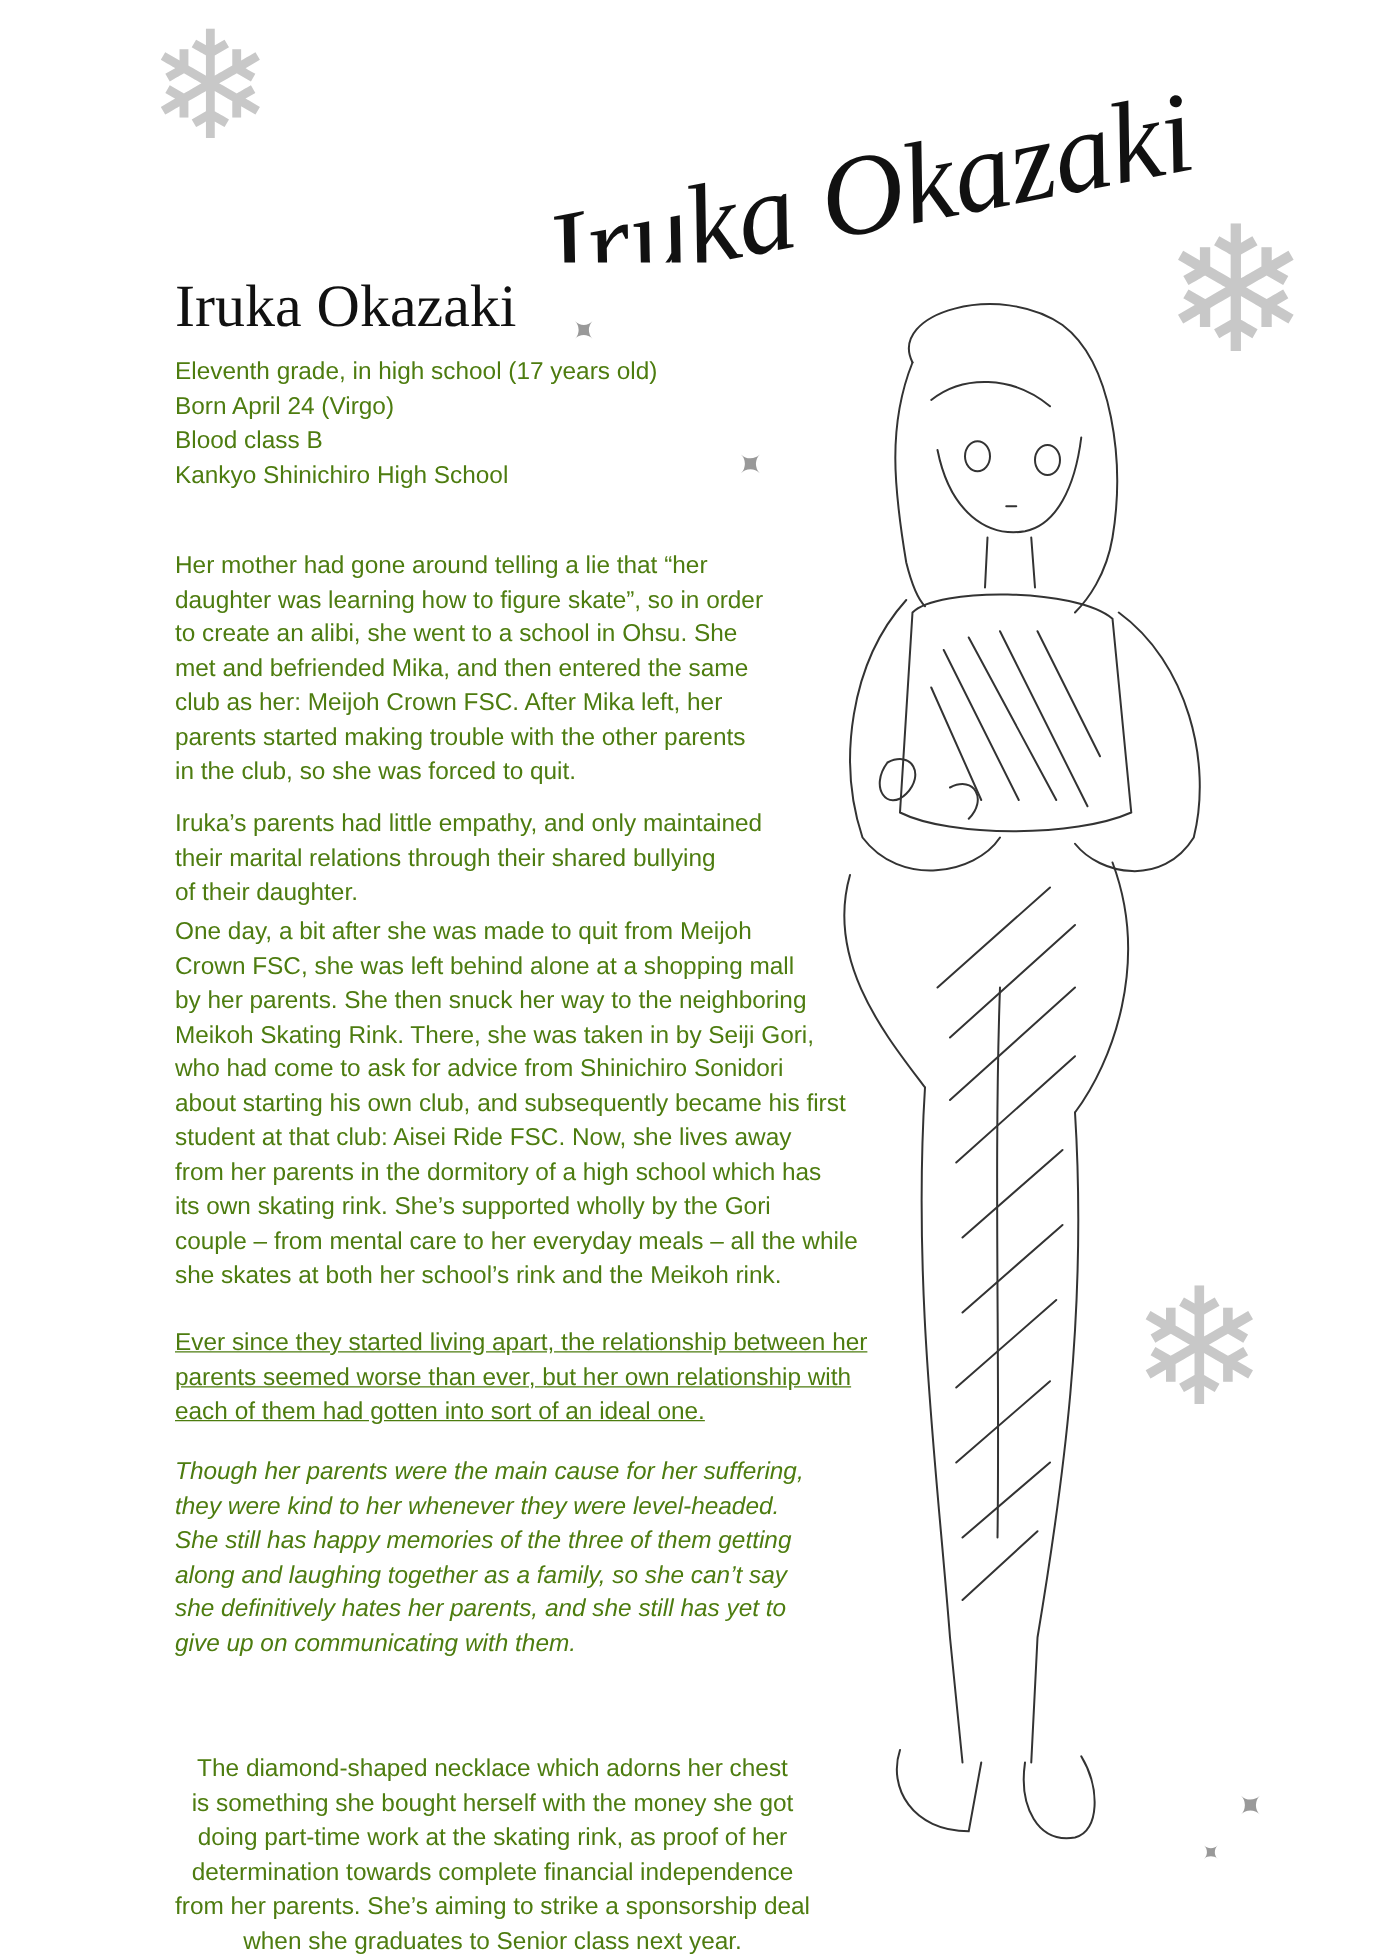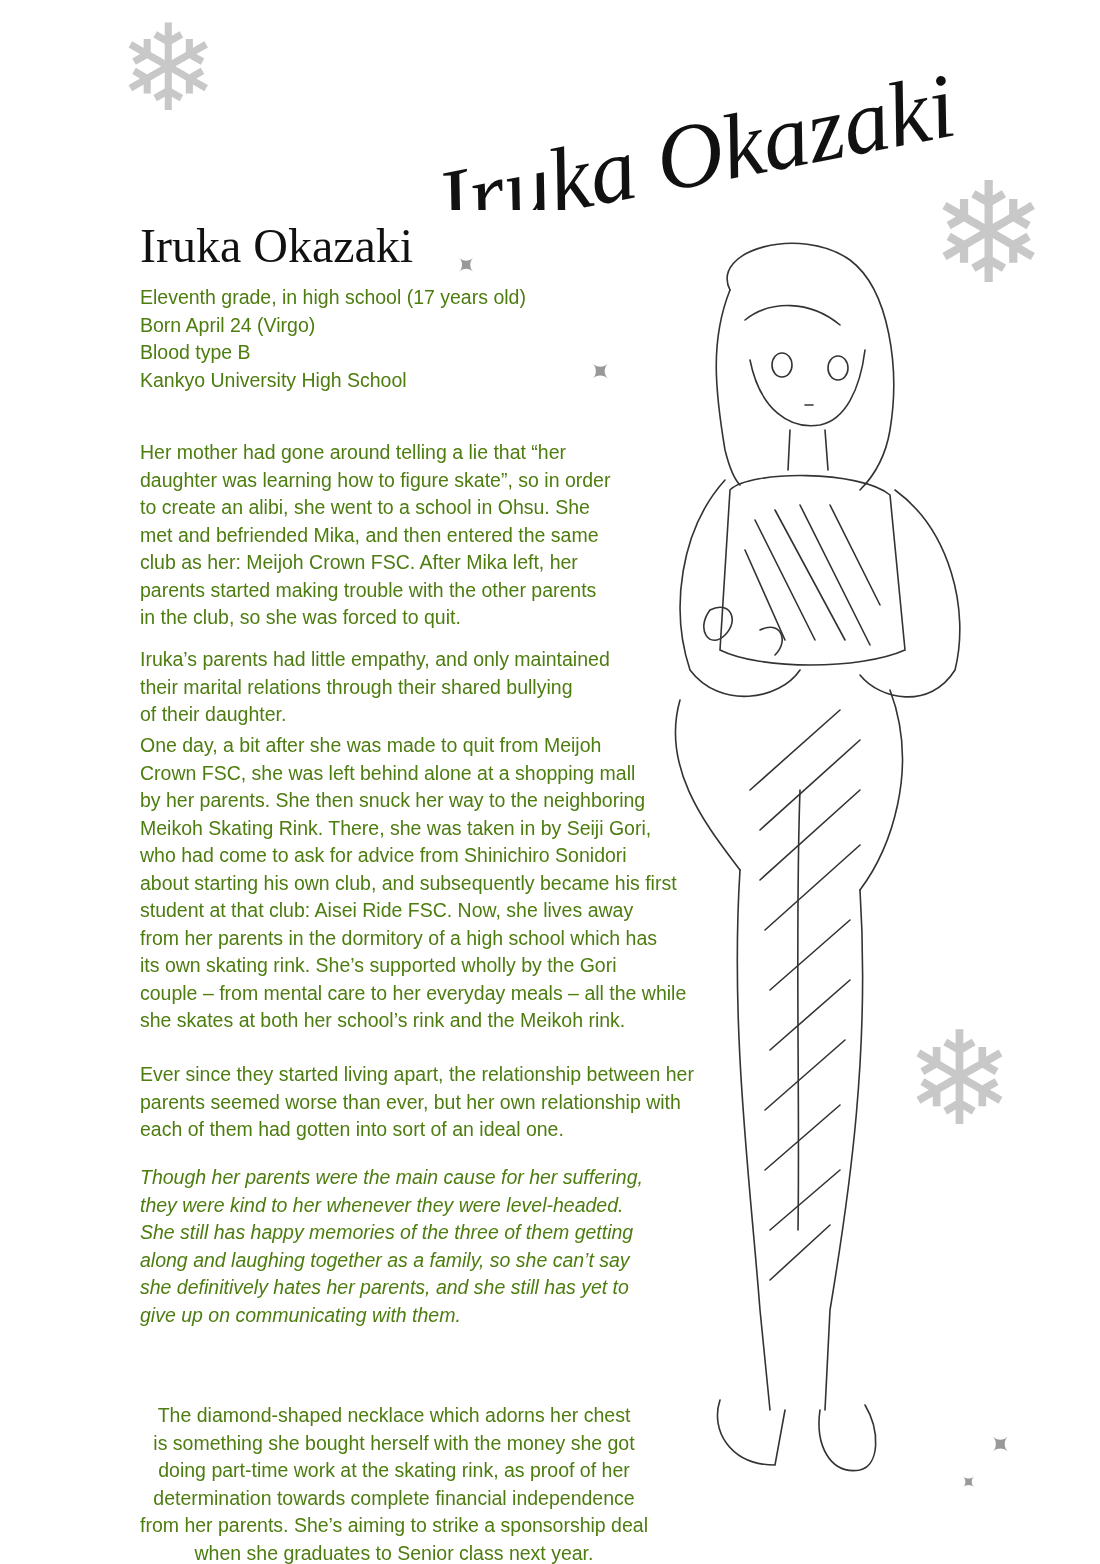--- a/index.html
+++ b/index.html
@@ -11,21 +11,21 @@
   .ruby { font-size:13px; font-weight:bold; letter-spacing:2px; height:16px; position:relative; }
   .ruby span { position:absolute; top:0; }
   .kanji { font-size:38px; font-weight:bold; letter-spacing:1px; line-height:44px; }
   .signature { position:absolute; left:420px; top:20px; width:600px; height:190px; }
   .name-title { position:absolute; left:140px; top:218px; font-family:"Liberation Serif", serif; font-size:48px; line-height:56px; color:#111; }
   .body-text { position:absolute; left:140px; font-family:"Liberation Sans", sans-serif; font-size:19.5px; line-height:27.5px; color:#4d7c0f; white-space:pre; }
   .facts { top:284px; }
   .p1 { top:439px; }
   .p2 { top:646px; }
   .p3 { top:732px; }
-  .p4 { top:1061px; }
+  .p4 { top:1061px;text-decoration:underline; }
   .p5 { top:1164px;font-style:italic; }
   .p6 { top:1402px;text-align:center; }
   .art { position:absolute; left:560px; top:230px; width:420px; height:1270px; }
 </style>
 </head>
 <body>
 
 <div class="page">
 
   <div class="snowflake" style="left:118px;top:10px;font-size:120px;line-height:120px;">❄</div>
@@ -37,21 +37,21 @@
   <div class="sparkle" style="left:988px;top:1428px;font-size:28px;transform:rotate(45deg);">✦</div>
   <div class="sparkle" style="left:960px;top:1470px;font-size:20px;transform:rotate(45deg);">✦</div>
 
 
   <svg class="signature" viewBox="0 0 600 190">
     <text x="10" y="160" transform="rotate(-11 300 110)" font-family="Liberation Serif, serif" font-style="italic" font-size="92" fill="#111">Iruka Okazaki</text>
   </svg>
 
   <div class="name-title">Iruka Okazaki</div>
 
-  <div class="body-text facts"><div>Eleventh grade, in high school (17 years old)</div><div>Born April 24 (Virgo)</div><div>Blood type B</div><div>Kankyo University High School</div></div>
+  <div class="body-text facts"><div>Eleventh grade, in high school (17 years old)</div><div>Born April 24 (Virgo)</div><div>Blood class B</div><div>Kankyo Shinichiro High School</div></div>
 
   <svg class="art" viewBox="0 0 420 1270" fill="none" stroke="#333" stroke-width="1.6" stroke-linecap="round">
 
     <path d="M170 60 C150 20, 240 -5, 290 30 C330 60, 340 140, 330 200 C325 230, 310 250, 300 260"></path>
     <path d="M170 60 C150 110, 155 160, 165 220 C170 240, 175 250, 180 255"></path>
     <path d="M185 90 C210 70, 250 70, 280 95"></path>
     <path d="M190 130 C200 180, 230 200, 260 195 C285 190, 300 160, 305 120"></path>
     <ellipse cx="222" cy="135" rx="10" ry="12"></ellipse>
     <ellipse cx="278" cy="138" rx="10" ry="12"></ellipse>
     <path d="M245 175 l8 0"></path>

